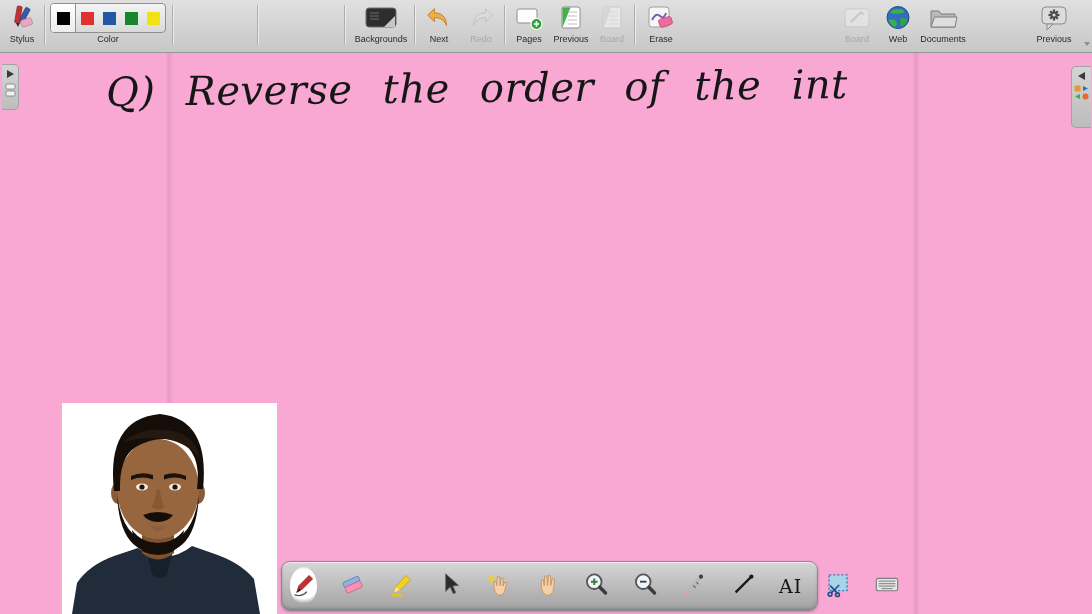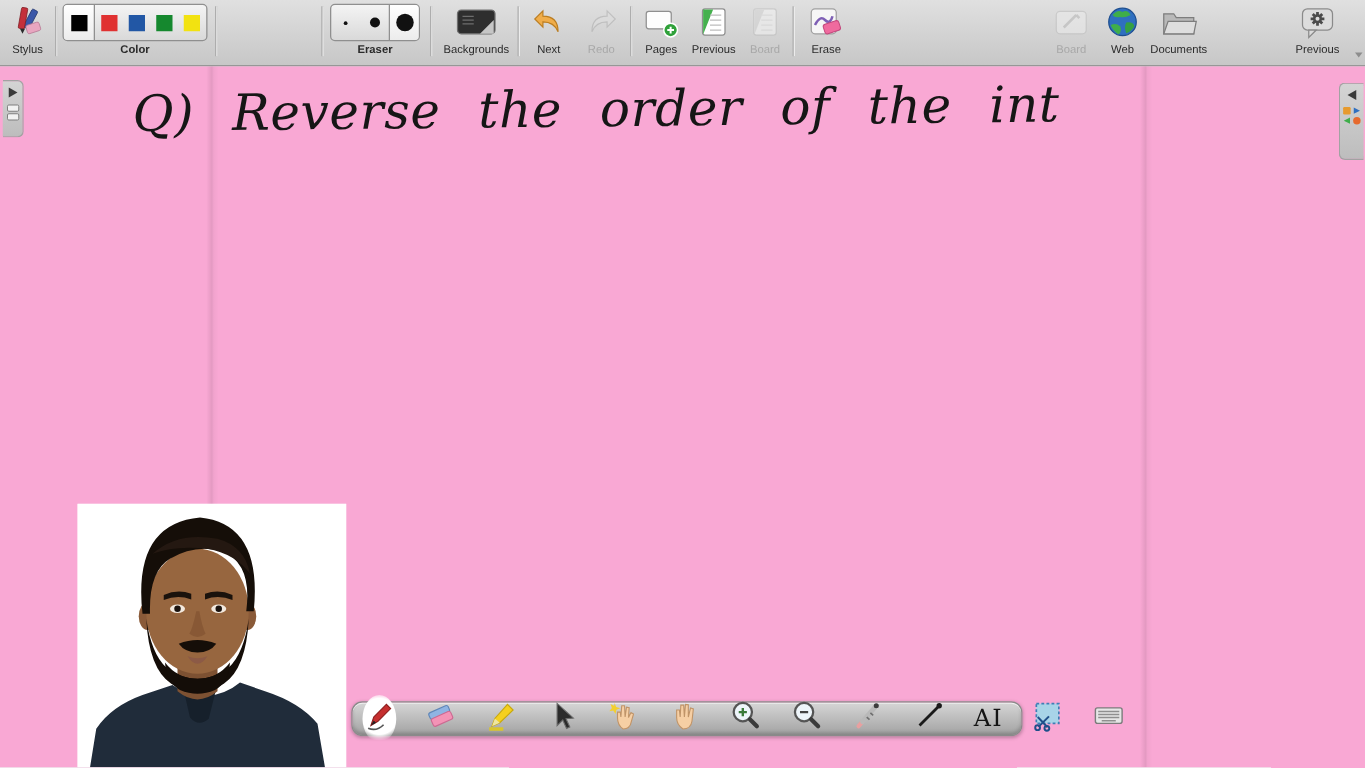--- a/index.html
+++ b/index.html
@@ -8,21 +8,21 @@
 
   
   .topbar{position:absolute;top:0;left:0;width:1092px;height:52px;
           background:linear-gradient(#e0e0e0,#c7c7c7);border-bottom:1px solid #979797;z-index:30;}
   .tb-item{position:absolute;top:3px;display:flex;flex-direction:column;align-items:center;cursor:default;}
   .tb-icon{height:30px;display:flex;align-items:center;justify-content:center;}
   .tb-label{font-size:9px;color:#2a2a2a;margin-top:1px;white-space:nowrap;line-height:10px;}
   .disabled .tb-label{color:#a8a8a8;}
   .disabled .tb-icon{opacity:.55;filter:grayscale(1);}
   .tb-sep{position:absolute;top:5px;height:40px;width:1px;background:#adadad;border-right:1px solid #ececec;}
-  .group{position:absolute;top:3px;display:flex;flex-direction:column;align-items:center;font-weight:bold;}
+  .group{position:absolute;top:3px;display:flex;flex-direction:column;align-items:center;}
   .group-box{height:28px;border:1px solid #8f8f8f;border-radius:4px;overflow:hidden;
              background:linear-gradient(#f4f4f4,#d9d9d9);display:flex;align-items:stretch;}
   .gcell{display:flex;align-items:center;justify-content:center;}
   .gcell.sel{background:linear-gradient(#ffffff,#ececec);}
   .swatch{width:13px;height:13px;display:inline-block;}
   .lbar{background:#111;border-radius:1px;}
   .edot{background:#111;border-radius:50%;}
 
   
   .canvas{position:absolute;top:53px;left:0;width:1092px;height:561px;background:#f9a8d4;}
@@ -38,21 +38,21 @@
     box-sizing:border-box;cursor:pointer;z-index:20;}
   .left-tab{left:2px;top:11px;width:17px;height:46px;border-left:none;border-radius:0 5px 5px 0;}
   .right-tab{right:1px;top:13px;width:20px;height:62px;border-right:none;border-radius:5px 0 0 5px;}
   .tri-r{width:0;height:0;border-left:7px solid #3a3a3a;border-top:4.5px solid transparent;border-bottom:4.5px solid transparent;}
   .tri-l{width:0;height:0;border-right:7px solid #3a3a3a;border-top:4.5px solid transparent;border-bottom:4.5px solid transparent;}
 
   
   .webcam{position:absolute;left:62px;top:350px;width:215px;height:211px;background:#ffffff;z-index:10;}
 
   
-  .palette{position:absolute;left:281px;top:508px;width:537px;height:28px;border-radius:9px;
+  .palette{position:absolute;left:281px;top:508px;width:537px;height:50px;border-radius:9px;
     background:linear-gradient(#d6d6d6,#a2a2a2);border:1px solid #8a8a8a;box-sizing:border-box;
     box-shadow:inset 0 1px 0 rgba(255,255,255,.65), inset 0 -2px 3px rgba(0,0,0,.18), 0 1px 3px rgba(0,0,0,.25);
     display:flex;align-items:center;justify-content:space-around;padding:0 8px;z-index:25;gap:22px;}
   .tool{width:38px;height:38px;border-radius:50%;display:flex;align-items:center;justify-content:center;cursor:pointer;}
   .tool.selected{background:radial-gradient(circle at 50% 45%, #ffffff 58%, rgba(255,255,255,0) 78%);}
   .ai-glyph{font-family:"DejaVu Serif",serif;font-size:19px;color:#141414;letter-spacing:1px;}
 </style>
 </head>
 <body>
 
@@ -93,34 +93,20 @@
         </div>
       </div>
       <span class="tb-label">Color</span>
     </div>
 
     <div class="tb-sep" style="left:172px"></div>
 
 
     <div class="tb-sep" style="left:257px"></div>
 
-    <div class="group" style="left:264px;width:72px">
-      <div class="group-box" style="width:70px">
-        <div class="gcell" style="width:23px">
-          <span class="edot" style="width:3px;height:3px"></span>
-        </div>
-        <div class="gcell" style="width:23px">
-          <span class="edot" style="width:8px;height:8px"></span>
-        </div>
-        <div class="gcell sel" style="width:23px;border-left:1px solid #909090">
-          <span class="edot" style="width:14px;height:14px"></span>
-        </div>
-      </div>
-      <span class="tb-label">Eraser</span>
-    </div>
 
     <div class="tb-sep" style="left:344px"></div>
 
     <div class="tb-item" style="left:349px;width:64px">
       <span class="tb-icon">
         <svg width="34" height="26" viewBox="0 0 34 26">
           <rect x="2" y="3" width="30" height="19" rx="3" fill="#2e2e2e" stroke="#6f6f6f"></rect>
           <path d="M6 8 h9 M6 11 h9 M6 14 h9" stroke="#6d6d6d" stroke-width="1"></path>
           <path d="M20 22 L31 11 L31 22 Z" fill="#c6c6c6"></path>
         </svg>

